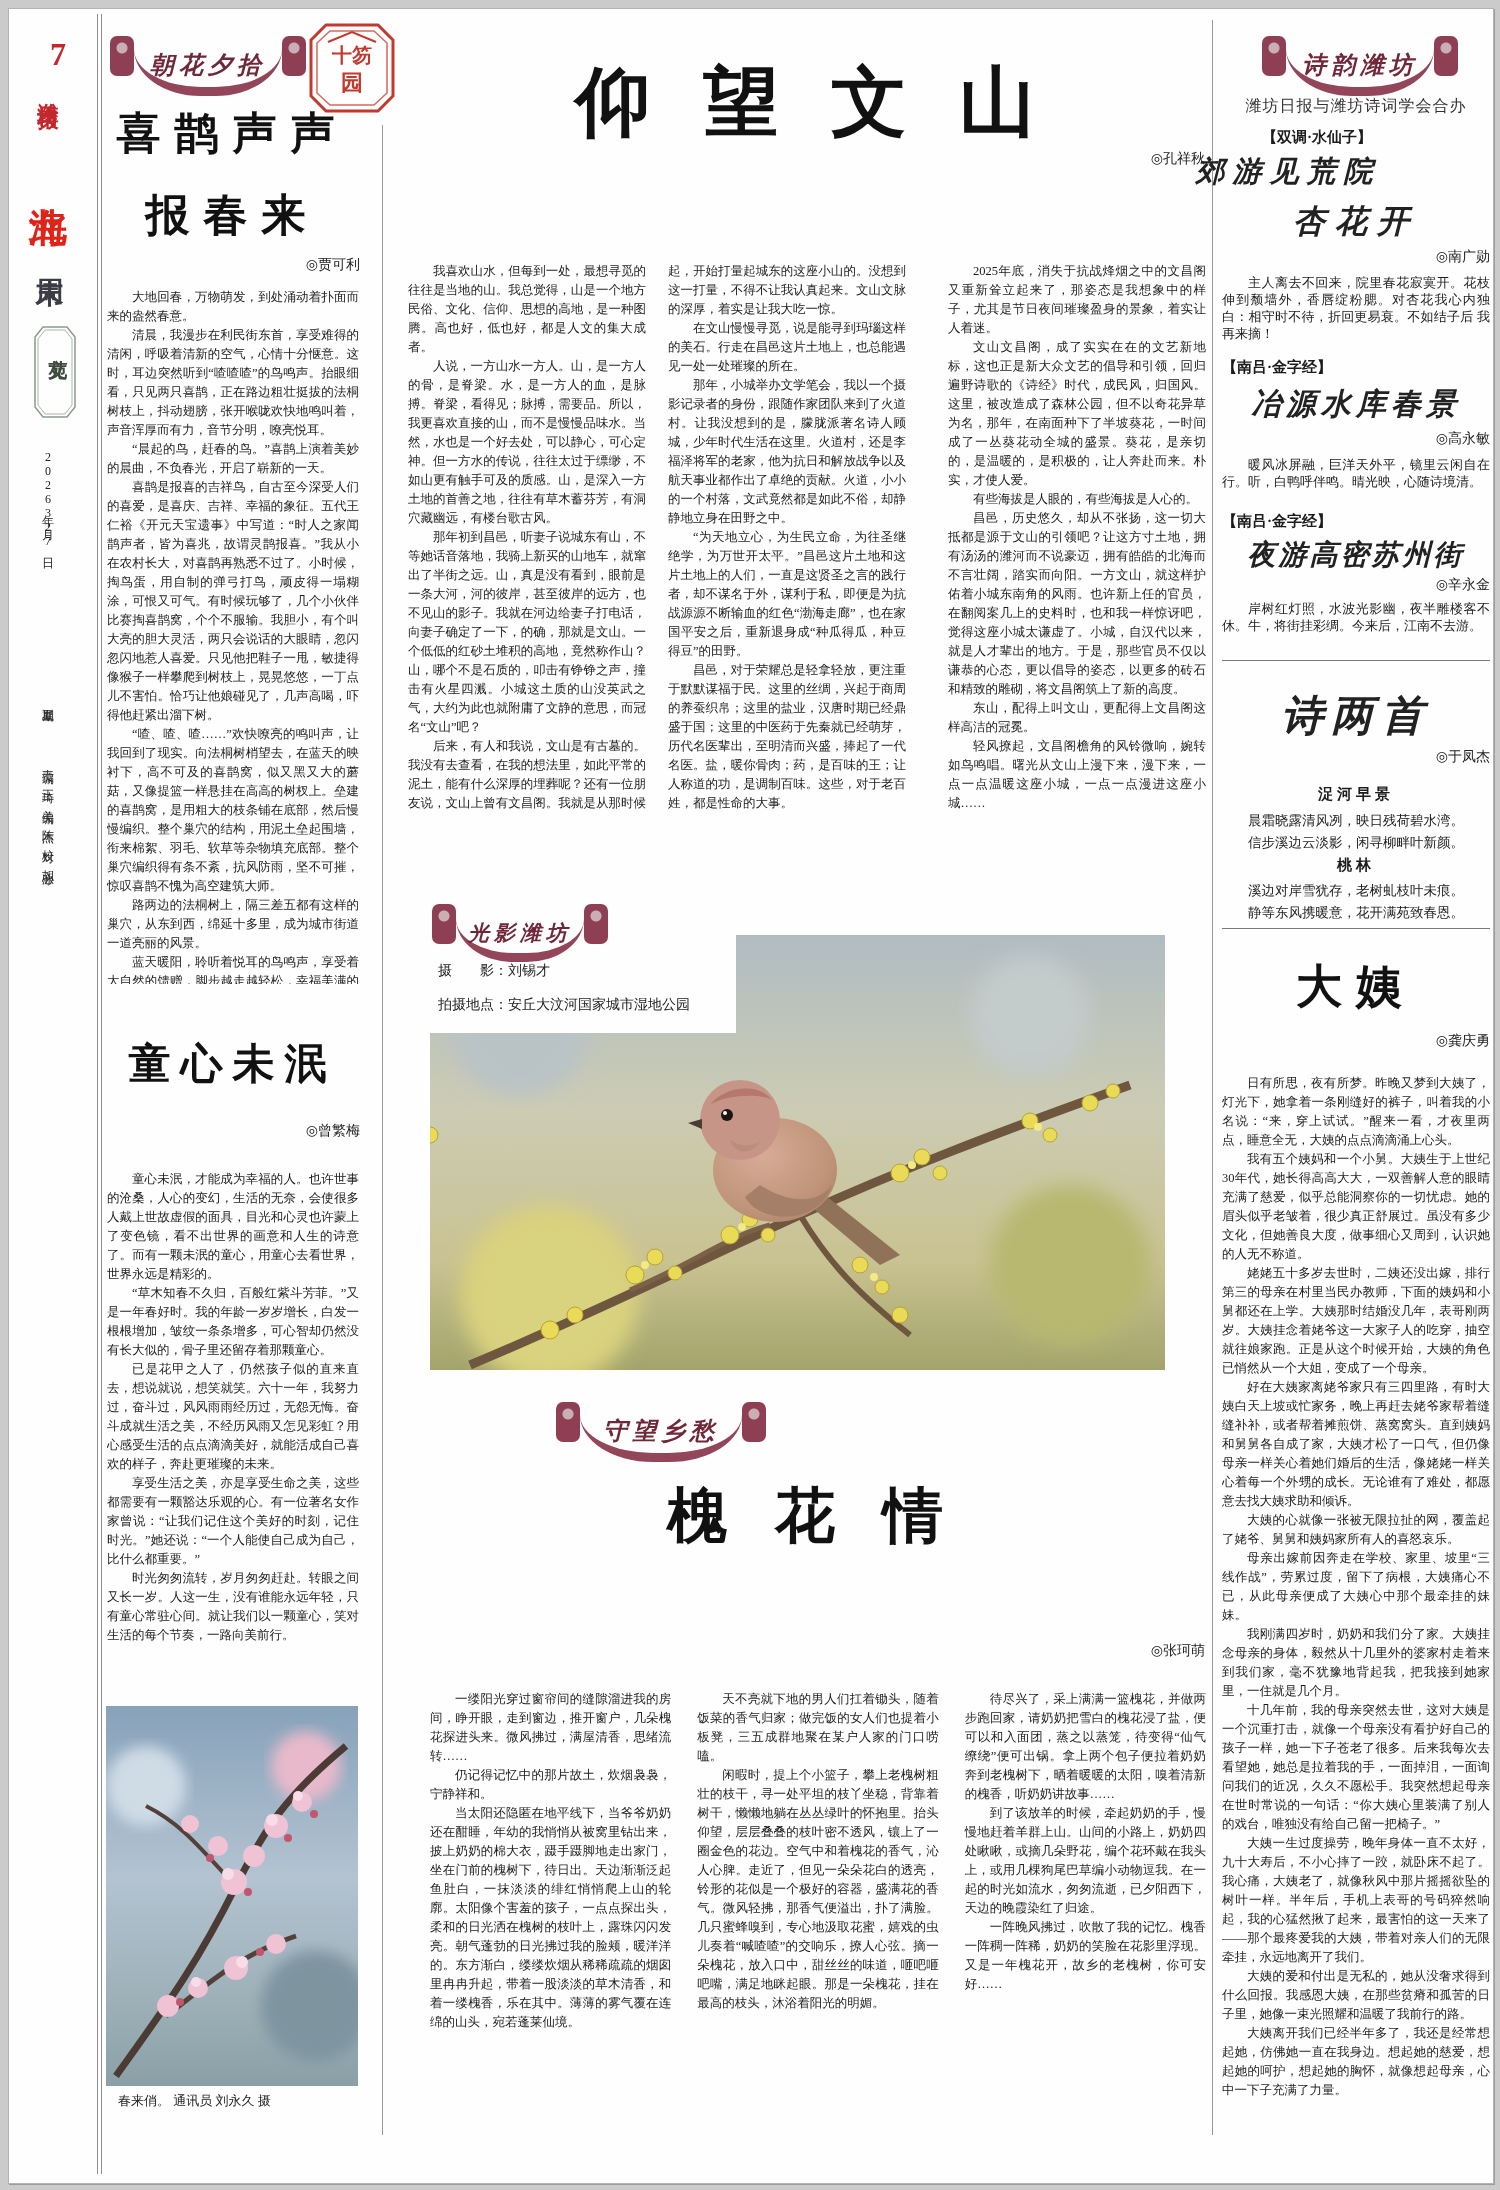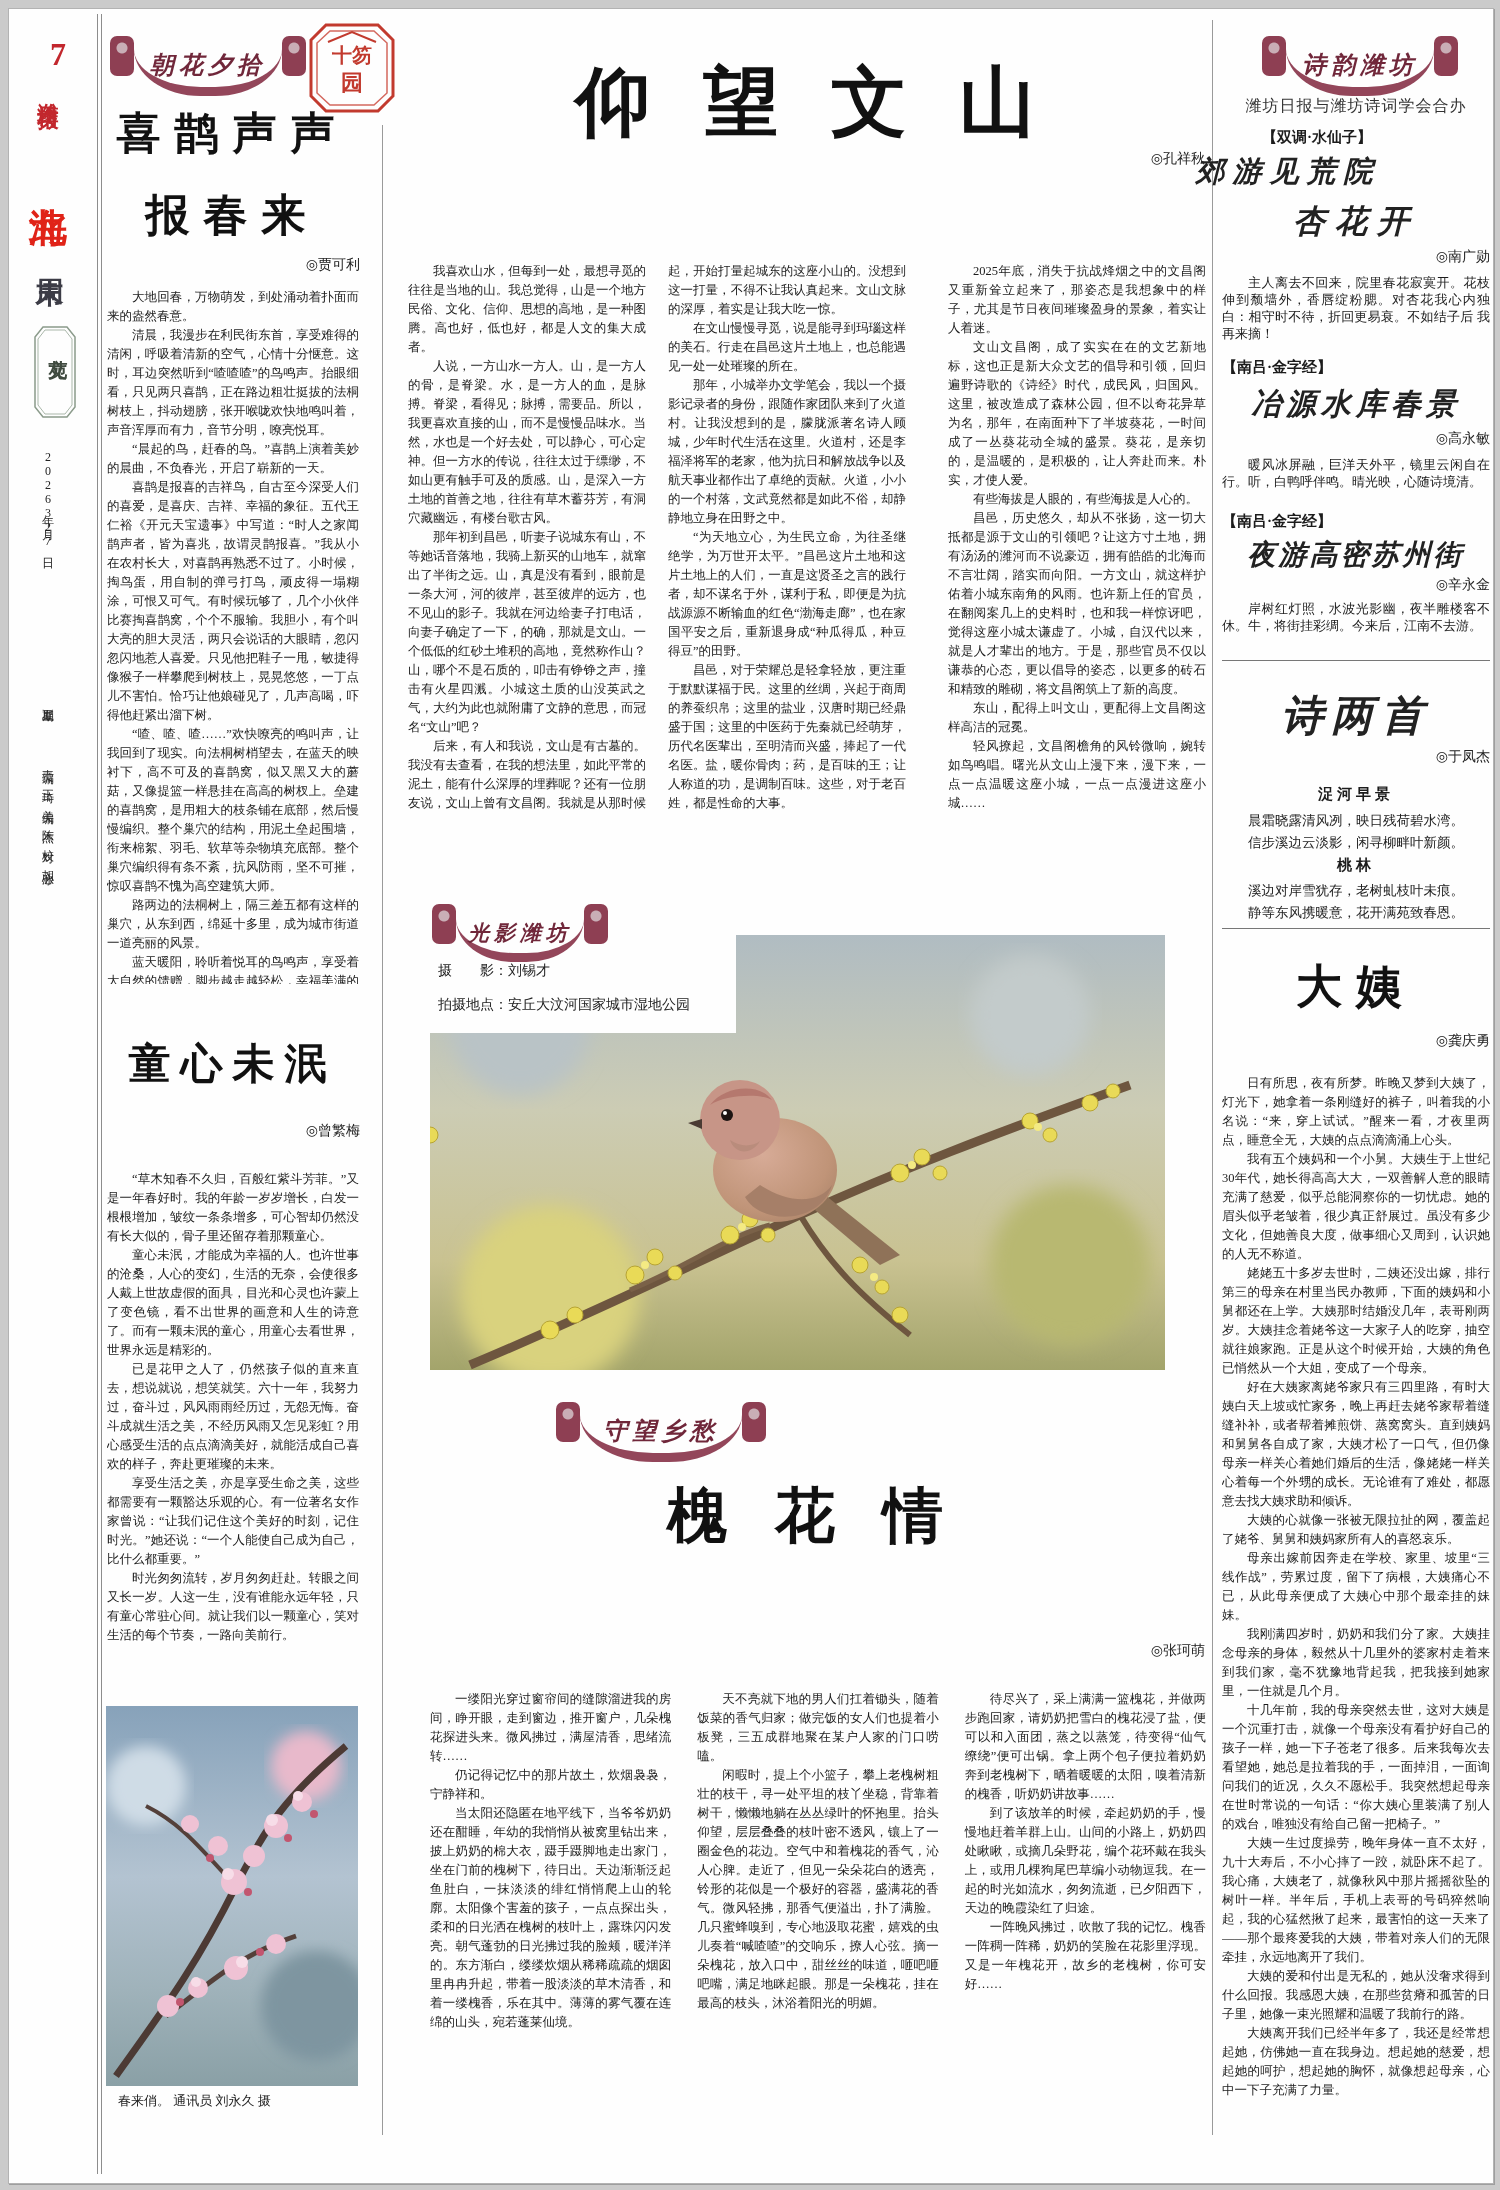--- a/index.html
+++ b/index.html
@@ -72,22 +72,22 @@
     <p class="para">“晨起的鸟，赶春的鸟。”喜鹊上演着美妙的晨曲，不负春光，开启了崭新的一天。</p>
     <p class="para">喜鹊是报喜的吉祥鸟，自古至今深受人们的喜爱，是喜庆、吉祥、幸福的象征。五代王仁裕《开元天宝遗事》中写道：“时人之家闻鹊声者，皆为喜兆，故谓灵鹊报喜。”我从小在农村长大，对喜鹊再熟悉不过了。小时候，掏鸟蛋，用自制的弹弓打鸟，顽皮得一塌糊涂，可恨又可气。有时候玩够了，几个小伙伴比赛掏喜鹊窝，个个不服输。我胆小，有个叫大亮的胆大灵活，两只会说话的大眼睛，忽闪忽闪地惹人喜爱。只见他把鞋子一甩，敏捷得像猴子一样攀爬到树枝上，晃晃悠悠，一丁点儿不害怕。恰巧让他娘碰见了，几声高喝，吓得他赶紧出溜下树。</p>
     <p class="para">“喳、喳、喳……”欢快嘹亮的鸣叫声，让我回到了现实。向法桐树梢望去，在蓝天的映衬下，高不可及的喜鹊窝，似又黑又大的蘑菇，又像提篮一样悬挂在高高的树杈上。垒建的喜鹊窝，是用粗大的枝条铺在底部，然后慢慢编织。整个巢穴的结构，用泥土垒起围墙，衔来棉絮、羽毛、软草等杂物填充底部。整个巢穴编织得有条不紊，抗风防雨，坚不可摧，惊叹喜鹊不愧为高空建筑大师。</p>
     <p class="para">路两边的法桐树上，隔三差五都有这样的巢穴，从东到西，绵延十多里，成为城市街道一道亮丽的风景。</p>
     <p class="para">蓝天暖阳，聆听着悦耳的鸟鸣声，享受着大自然的馈赠，脚步越走越轻松，幸福美满的生活，正微笑着向我们招手。</p>
   </div>
 
 <div class="abs headline center" style="left:105px;top:1036px;width:255px;font-size:42px;letter-spacing:10px;font-weight:700;">童心未泯</div>
 <div class="abs byline" style="left:105px;top:1122px;width:255px;">◎曾繁梅</div>
 <div class="abs body-text" style="left:107px;top:1170px;width:252px;height:532px;">
+    <p class="para">童心未泯，才能成为幸福的人。也许世事的沧桑，人心的变幻，生活的无奈，会使很多人戴上世故虚假的面具，目光和心灵也许蒙上了变色镜，看不出世界的画意和人生的诗意了。而有一颗未泯的童心，用童心去看世界，世界永远是精彩的。</p>
     <p class="para">“草木知春不久归，百般红紫斗芳菲。”又是一年春好时。我的年龄一岁岁增长，白发一根根增加，皱纹一条条增多，可心智却仍然没有长大似的，骨子里还留存着那颗童心。</p>
-    <p class="para">童心未泯，才能成为幸福的人。也许世事的沧桑，人心的变幻，生活的无奈，会使很多人戴上世故虚假的面具，目光和心灵也许蒙上了变色镜，看不出世界的画意和人生的诗意了。而有一颗未泯的童心，用童心去看世界，世界永远是精彩的。</p>
     <p class="para">已是花甲之人了，仍然孩子似的直来直去，想说就说，想笑就笑。六十一年，我努力过，奋斗过，风风雨雨经历过，无怨无悔。奋斗成就生活之美，不经历风雨又怎见彩虹？用心感受生活的点点滴滴美好，就能活成自己喜欢的样子，奔赴更璀璨的未来。</p>
     <p class="para">享受生活之美，亦是享受生命之美，这些都需要有一颗豁达乐观的心。有一位著名女作家曾说：“让我们记住这个美好的时刻，记住时光。”她还说：“一个人能使自己成为自己，比什么都重要。”</p>
     <p class="para">时光匆匆流转，岁月匆匆赶赴。转眼之间又长一岁。人这一生，没有谁能永远年轻，只有童心常驻心间。就让我们以一颗童心，笑对生活的每个节奏，一路向美前行。</p>
   </div>
 
 <div class="abs" style="left:106px;top:1706px;width:252px;height:380px;">
   <svg class="photo" width="252" height="380" viewBox="0 0 252 380">
     <defs>
       <linearGradient id="pbg" x1="0" y1="0" x2="0" y2="1">
         <stop offset="0" stop-color="#87a2ba"></stop>

